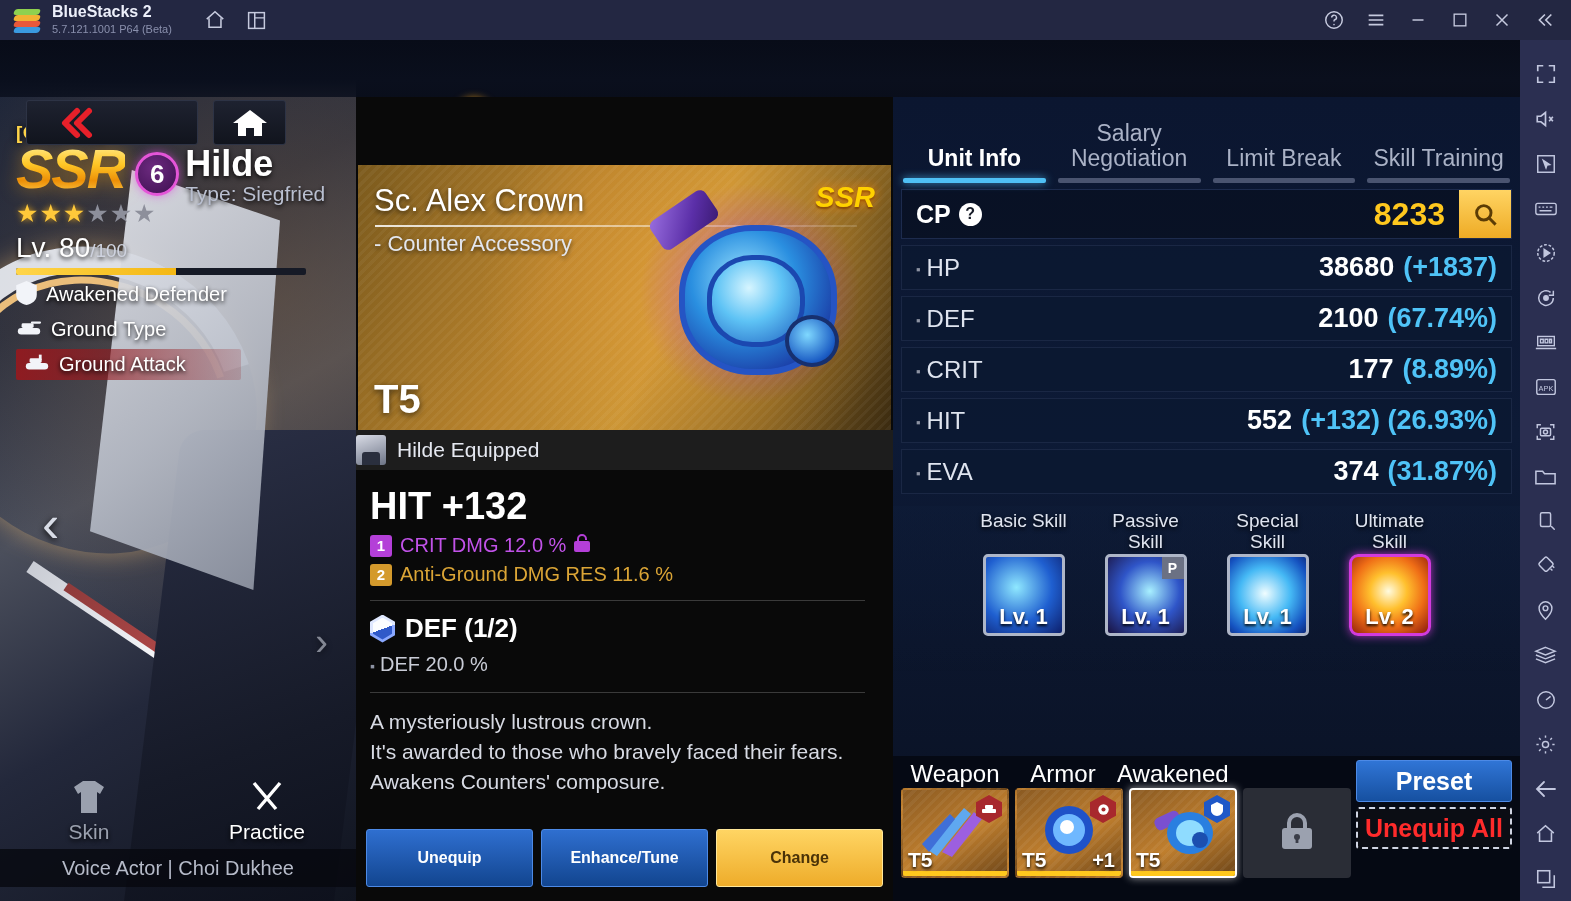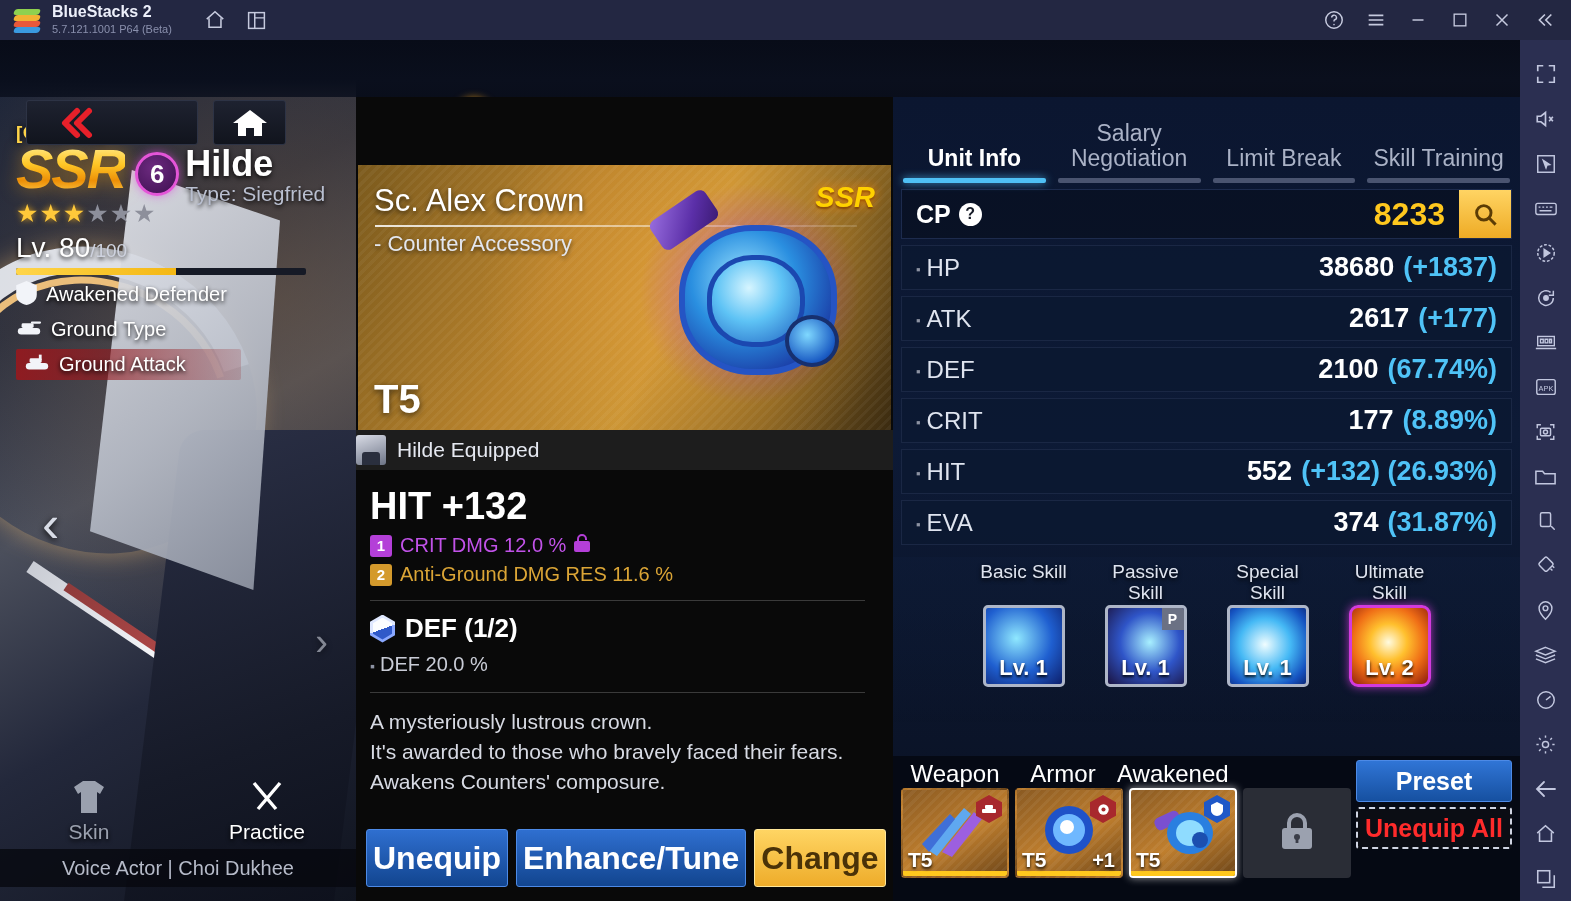--- a/index.html
+++ b/index.html
@@ -198,21 +198,21 @@
     background:linear-gradient(160deg,#fbfdff 0 50%, #2f59c9 50% 100%);
     clip-path:polygon(50% 0,100% 26%,100% 74%,50% 100%,0 74%,0 26%); }
   .set-head .tx { color:#fff; font-size:26px; font-weight:bold; margin-left:10px; }
   .set-line { color:#c9ccd6; font-size:20px; margin-top:9px; }
   .set-line:before { content:"▪"; color:#8d93a3; margin-right:5px; font-size:14px; }
   .desc { color:#d7dae3; font-size:21px; line-height:30px; }
 
   #item-buttons { position:absolute; left:0; bottom:14px; width:537px; height:58px;
     display:flex; gap:8px; padding:0 10px; }
   .ibtn { flex:1; border-radius:3px; display:flex; align-items:center; justify-content:center;
-    text-align:center; font-size:32px; font-weight:bold; line-height:26px; padding:0 6px; }
+    text-align:center; font-size:16px; font-weight:bold; line-height:26px; padding:0 6px; }
   .ibtn.blue { background:linear-gradient(180deg,#2f6fd0,#12458f); color:#fff;
     border:1px solid #4d8ae6; }
   .ibtn.gold { background:linear-gradient(180deg,#ffd563,#eeac2a); color:#4a3208;
     border:1px solid #ffe79a; }
 
   
   #unit-panel { position:absolute; left:893px; top:57px; width:627px; height:804px;
     background:linear-gradient(180deg,#0b1630 0%, #0d1a36 42%, #0a1122 100%); overflow:hidden; }
   #tabs { display:flex; height:86px; align-items:flex-end; padding:0 4px; }
   .tab { flex:1; text-align:center; position:relative; padding-bottom:12px; }
@@ -603,25 +603,20 @@
             </svg>
         </span>
       </div>
 
       <div class="stat-row">
         <span class="k">HP</span>
         <span class="v">38680</span>
         <span class="b">(+1837)</span>
       </div>
       <div class="stat-row">
-        <span class="k">ATK</span>
-        <span class="v">2617</span>
-        <span class="b">(+177)</span>
-      </div>
-      <div class="stat-row">
         <span class="k">DEF</span>
         <span class="v">2100</span>
         <span class="b">(67.74%)</span>
       </div>
       <div class="stat-row">
         <span class="k">CRIT</span>
         <span class="v">177</span>
         <span class="b">(8.89%)</span>
       </div>
       <div class="stat-row">

